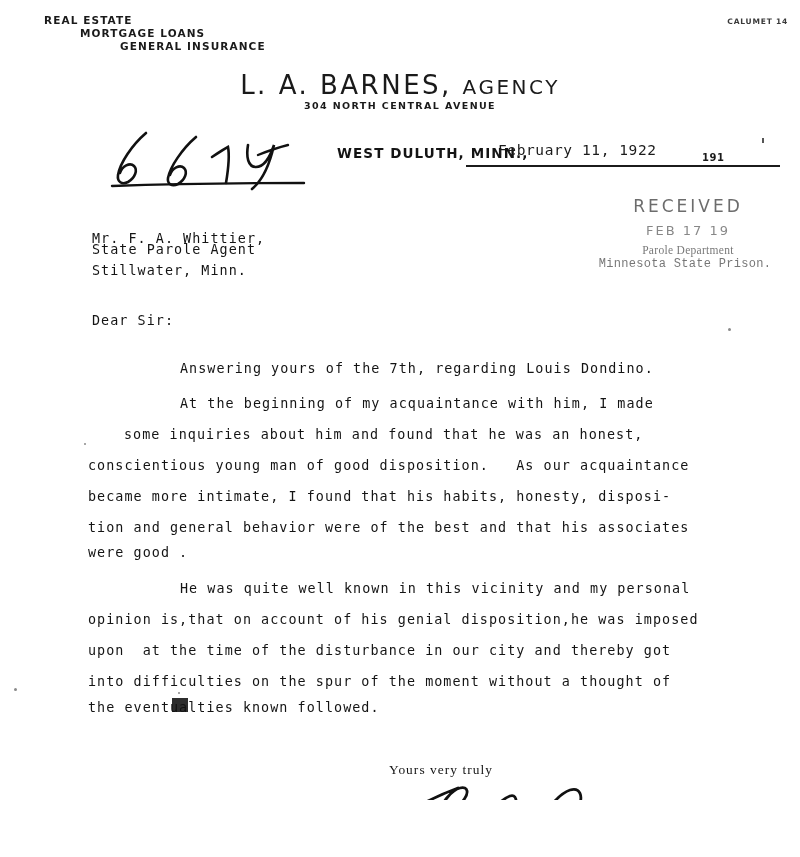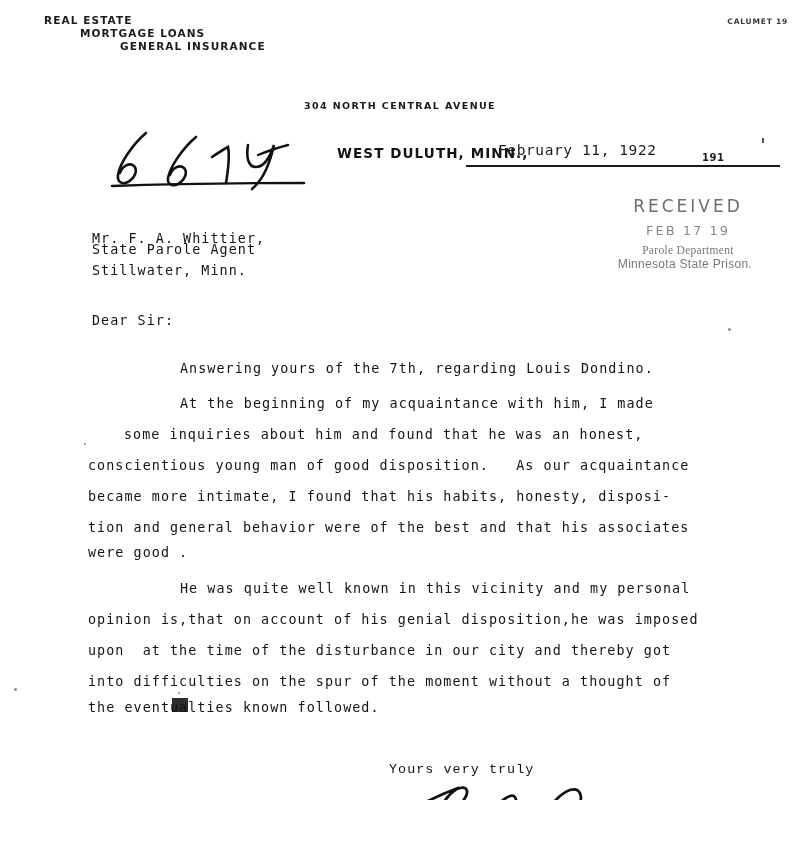--- a/index.html
+++ b/index.html
@@ -180,21 +180,21 @@
     margin-top: 6px;
     font-family: "Liberation Serif", serif;
     font-size: 11.5px;
     letter-spacing: 0.3px;
     color: #555;
     opacity: 0.8;
   }
   #stamp-inst {
     margin-top: 1px;
     margin-left: -6px;
-    font-family: Liberation Sans, sans-serif;
+    font-family: Liberation Mono, monospace;
     font-size: 12px;
     letter-spacing: 0.3px;
     color: #555;
     opacity: 0.8;
   }
 
   
   #strikeover {
     position: absolute;
     left: 172px;
@@ -203,21 +203,21 @@
     height: 14px;
     background: #101010;
     opacity: 0.88;
   }
 
   
   #closing {
     position: absolute;
     left: 389px;
     top: 762px;
-    font-family: Liberation Mono, monospace;
+    font-family: Liberation Serif, serif;
     font-size: 13.4px;
     letter-spacing: 1.05px;
     color: #141414;
     white-space: pre;
   }
   #signature {
     position: absolute;
     left: 358px;
     top: 778px;
     width: 360px;
@@ -234,22 +234,23 @@
 </style>
 </head>
 <body>
 
 <div id="page">
 
   <div class="lh-line" id="lh1">REAL ESTATE</div>
   <div class="lh-line" id="lh2">MORTGAGE LOANS</div>
   <div class="lh-line" id="lh3">GENERAL INSURANCE</div>
 
-  <div id="phone">CALUMET 19</div>
-
+  <div id="phone">CALUMET 14</div>
+
+  <div id="agency-name"><span>L. A. BARNES, </span><span class="smallcaps">AGENCY</span></div>
   <div id="agency-address">304 NORTH CENTRAL AVENUE</div>
 
   <div id="file-number">
     <svg width="210" height="64" viewBox="0 0 210 64" fill="none" xmlns="http://www.w3.org/2000/svg">
       <path d="M38 6 C24 18, 12 36, 10 48 C9 55, 14 58, 20 55 C27 51, 30 43, 26 39 C22 35, 14 39, 12 46" stroke="#111" stroke-width="2.6" stroke-linecap="round" fill="none"></path>
       <path d="M88 10 C74 22, 62 40, 60 51 C59 57, 64 60, 70 57 C77 53, 80 45, 76 41 C72 37, 64 41, 62 48" stroke="#111" stroke-width="2.6" stroke-linecap="round" fill="none"></path>
       <path d="M104 30 C110 26, 116 22, 120 20 C122 30, 120 44, 118 56" stroke="#111" stroke-width="2.6" stroke-linecap="round" fill="none"></path>
       <path d="M140 18 C138 30, 140 40, 148 40 C156 40, 162 30, 166 18 C162 36, 156 52, 144 62" stroke="#111" stroke-width="2.6" stroke-linecap="round" fill="none"></path>
       <path d="M150 28 C160 24, 172 20, 180 18" stroke="#111" stroke-width="2.4" stroke-linecap="round" fill="none"></path>
       <path d="M4 59 C60 57, 140 56, 196 56" stroke="#111" stroke-width="2.4" stroke-linecap="round" fill="none"></path>

